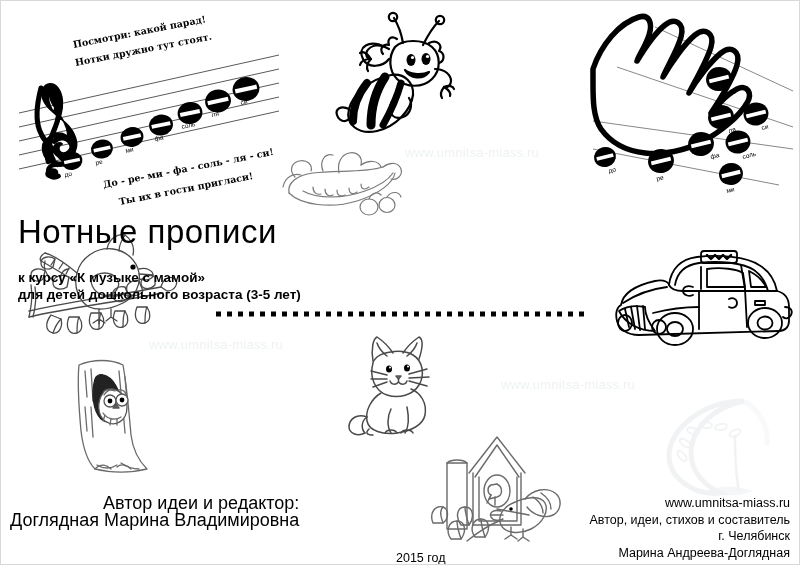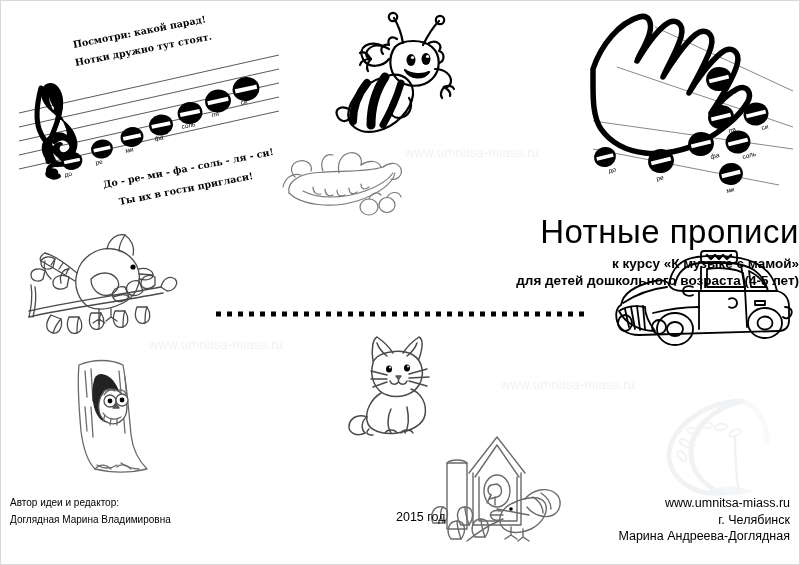--- a/index.html
+++ b/index.html
@@ -57,72 +57,73 @@
     font-size: 6.5px;
     fill: #000;
   }
 
   
   #title-block {
     position: absolute;
     left: 0;
     right: 0;
     top: 214px;
-    text-align: right;
+    text-align: left;
+    padding-left: 17px;
   }
   #main-title {
     font-family: "Liberation Sans", sans-serif;
     font-weight: normal;
     font-size: 33px;
     letter-spacing: .5px;
     line-height: 1.05;
     margin: 0;
   }
   #subtitle-1 {
     font-size: 13.5px;
     font-weight: bold;
-    margin-top: 6px;
+    margin-top: 20px;
     line-height: 1.25;
   }
   #subtitle-2 {
     font-size: 13.5px;
     font-weight: bold;
     line-height: 1.25;
   }
   #dotted-rule {
     position: absolute;
     left: 213px;
     top: 310px;
     width: 372px;
     height: 6px;
   }
 
   
   #footer-left {
     position: absolute;
     left: 9px;
     top: 494px;
-    font-size: 10px;
+    font-size: 18px;
     line-height: 16.5px;
-    text-align: left;
+    text-align: right;
     white-space: nowrap;
   }
   #footer-right {
     position: absolute;
     right: 9px;
     top: 494px;
     font-size: 12.5px;
     line-height: 16.5px;
     text-align: right;
     white-space: nowrap;
   }
   #footer-year {
     position: absolute;
     left: 395px;
-    top: 509px;
+    top: 550px;
     font-size: 12.5px;
   }
 
   .art { position: absolute; }
   svg { display: block; overflow: visible; }
 </style>
 </head>
 <body>
 
 <div id="page">
@@ -587,35 +588,36 @@
         <path d="M176 64 C182 64 184 68 182 72 C180 76 176 76 174 74"></path>
 
         <path d="M44 70 C60 66 76 64 90 64"></path>
       </g>
     </svg>
   </div>
 
   <div id="title-block">
     <h1 id="main-title">Нотные прописи</h1>
     <div id="subtitle-1">к курсу «К музыке с мамой»</div>
-    <div id="subtitle-2">для детей дошкольного возраста (4-5 лет)</div>
+    <div id="subtitle-2">для детей дошкольного возраста (3-5 лет)</div>
   </div>
 
   <div id="dotted-rule">
     <svg width="372" height="6" viewBox="0 0 372 6">
       <line x1="2" y1="3" x2="370" y2="3" stroke="#000" stroke-width="5" stroke-linecap="butt" stroke-dasharray="5 6"></line>
     </svg>
   </div>
 
   <div id="footer-left">
     <div>Автор идеи и редактор:</div>
     <div>Доглядная Марина Владимировна</div>
   </div>
 
   <div id="footer-right">
     <div>www.umnitsa-miass.ru</div>
+    <div>Автор, идеи, стихов и составитель</div>
     <div>г. Челябинск</div>
     <div>Марина Андреева-Доглядная</div>
   </div>
 
   <div id="footer-year">2015 год</div>
 
 </div>
 
 </body></html>

